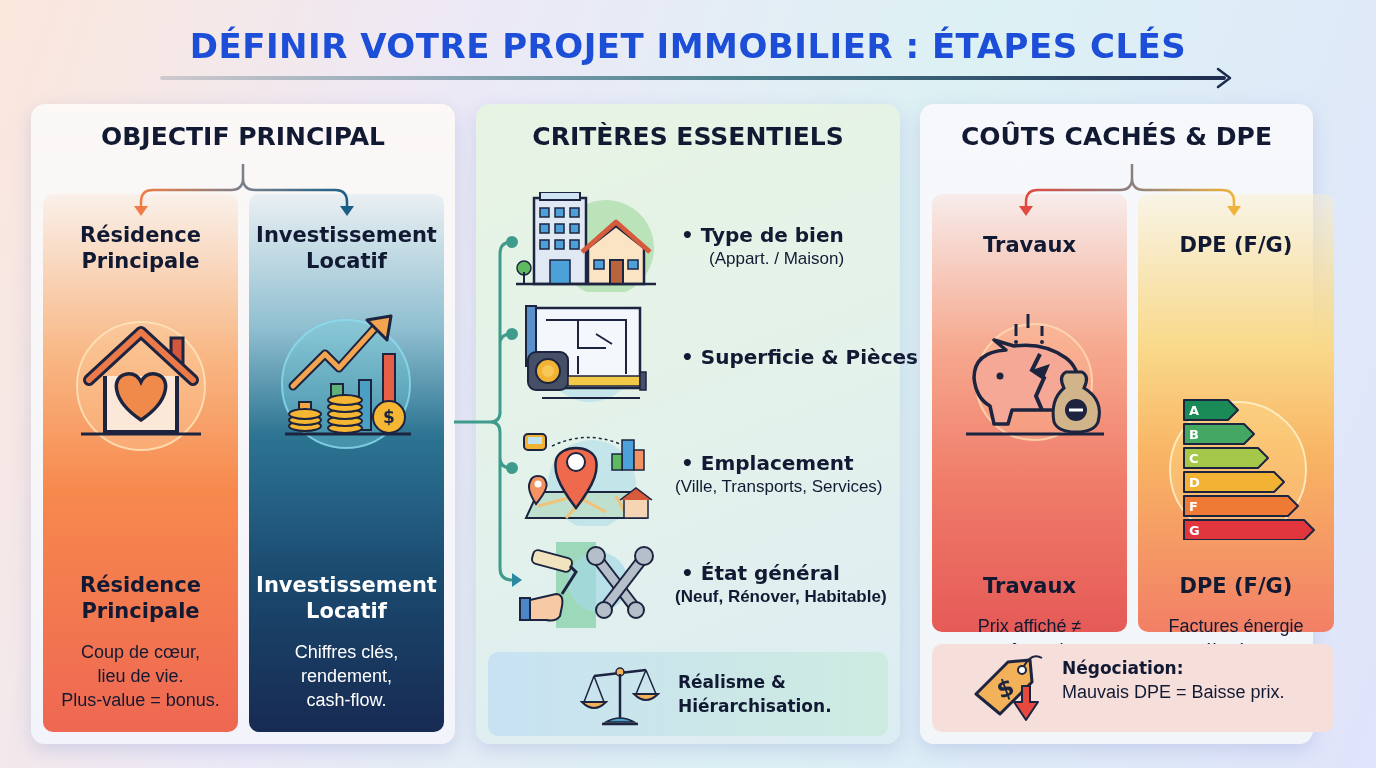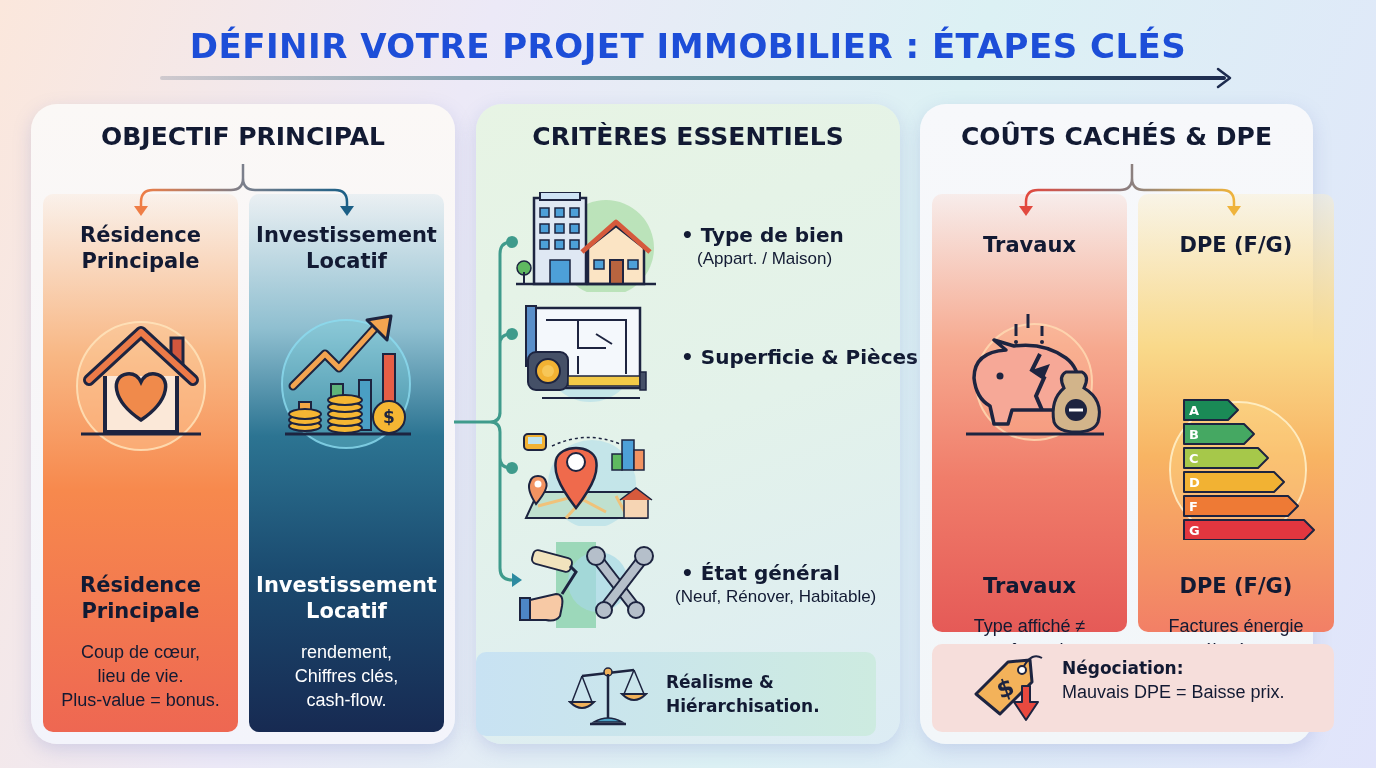--- a/index.html
+++ b/index.html
@@ -18,21 +18,21 @@
   .title-line {
     position: absolute; left: 160px; top: 76px; width: 1066px; height: 4px;
     background: linear-gradient(90deg, rgba(120,130,150,0.3), #4a7f8c 55%, #1d2b4f);
     border-radius: 2px;
   }
   .title-arrow { position: absolute; left: 1212px; top: 66px; }
 
   .panel {
     position: absolute; top: 104px; height: 640px;
     background: rgba(255,255,255,0.85);
-    border-radius: 26px;
+    border-radius: 14px;
     box-shadow: 0 6px 18px rgba(120,130,200,0.25);
   }
   .p1 { left: 31px; width: 424px; background: linear-gradient(180deg,#fbf8f6,#f3f4fb); }
   .p2 { left: 476px; width: 424px; background: linear-gradient(160deg,#e7f4e4 0%, #e3f2ea 50%, #dcecf4 100%); }
   .p3 { left: 920px; width: 393px; background: linear-gradient(180deg,#f7f8fb,#f2f6f9); }
 
   .panel-title {
     position: absolute; top: 18px; left: 0; width: 100%; text-align: center;
     font-family: "DejaVu Sans", sans-serif; font-weight: bold; font-size: 25px; color: #121a33;
   }
@@ -53,24 +53,24 @@
     position: absolute; left: 0; width: 100%; text-align: center;
     font-size: 18px; line-height: 24px;
   }
   .dark { color: #121a33; }
   .light { color: #ffffff; }
 
   .crit-row { position: absolute; left: 0; width: 100%; height: 100px; }
   .crit-icon { position: absolute; left: 40px; width: 140px; height: 100px; }
   .crit-text { position: absolute; left: 205px; }
   .crit-label { font-family: "DejaVu Sans", sans-serif; font-weight: bold; font-size: 20px; line-height: 26px; white-space: nowrap; }
-  .crit-sub { font-size: 17px; line-height: 22px; margin-left: 16px; white-space: nowrap; }
+  .crit-sub { font-size: 17px; line-height: 22px; margin-left: 28px; white-space: nowrap; }
 
   .note-box {
-    position: absolute; left: 0; width: 400px; height: 84px; border-radius: 10px;
+    position: absolute; left: 12px; width: 400px; height: 84px; border-radius: 10px;
   }
   .note-real { top: 548px; background: linear-gradient(90deg, #c8e2f3, #cdebe0); }
   .note-neg { top: 540px; height: 88px; left: 12px; width: 402px; background: #f6dedb; }
   .note-text { position: absolute; font-size: 18px; line-height: 24px; color: #121a33; }
   .note-bold { font-family: "DejaVu Sans", sans-serif; font-weight: bold; font-size: 17px; }
   svg { display: block; }
 </style>
 </head>
 <body>
 
@@ -134,22 +134,22 @@
         <circle cx="118" cy="113" r="16"></circle>
       </g>
       <text x="118" y="119" text-anchor="middle" font-size="17" font-weight="bold" fill="#1d2440" font-family="DejaVu Sans, sans-serif">$</text>
       <line x1="14" y1="130" x2="140" y2="130" stroke="#1d2440" stroke-width="3"></line>
     </svg>
     <div class="sub-title light" style="top:378px;">
       <div>Investissement</div>
       <div>Locatif</div>
     </div>
     <div class="desc light" style="top:446px;">
+      <div>Chiffres clés,</div>
       <div>rendement,</div>
-      <div>Chiffres clés,</div>
       <div>cash-flow.</div>
     </div>
   </div>
 
   <svg style="position:absolute;left:90px;top:58px;" width="250" height="58" viewBox="0 0 250 58">
     <defs>
       <linearGradient id="g1" x1="0" x2="1">
           <stop offset="0" stop-color="#ef7d45"></stop>
           <stop offset="0.5" stop-color="#7a7f8c"></stop>
           <stop offset="1" stop-color="#1b5f86"></stop>
@@ -233,20 +233,24 @@
       <circle cx="22" cy="58" r="3.5" fill="#fff"></circle>
       <rect x="8" y="8" width="22" height="16" rx="4" fill="#f2b233" stroke="#1d2440" stroke-width="2"></rect>
       <rect x="12" y="11" width="14" height="7" fill="#bfe3f0"></rect>
       <rect x="106" y="14" width="12" height="30" fill="#4da0d8" stroke="#1d2440" stroke-width="1.5"></rect>
       <rect x="118" y="24" width="10" height="20" fill="#f29361" stroke="#1d2440" stroke-width="1.5"></rect>
       <rect x="96" y="28" width="10" height="16" fill="#5fb960" stroke="#1d2440" stroke-width="1.5"></rect>
       <rect x="108" y="72" width="24" height="20" fill="#f6d5b4" stroke="#1d2440" stroke-width="1.5"></rect>
       <path d="M104 74 L120 62 L136 74" fill="#d65a3c" stroke="#1d2440" stroke-width="1.5"></path>
       <path d="M36 20 Q70 4 104 18" fill="none" stroke="#1d2440" stroke-width="1.5" stroke-dasharray="3 3"></path>
     </svg>
+    <div class="crit-text" style="top:24px;">
+      <div class="crit-label">• Emplacement</div>
+      <div class="crit-sub" style="margin-left:-6px;">(Ville, Transports, Services)</div>
+    </div>
   </div>
 
   <div class="crit-row" style="top:432px;">
     <svg class="crit-icon" viewBox="0 0 140 100">
       <rect x="40" y="6" width="40" height="86" fill="#8fd3b0" opacity="0.85"></rect>
       <circle cx="82" cy="46" r="30" fill="#a6d8e6" opacity="0.7"></circle>
       <rect x="16" y="18" width="40" height="14" rx="5" transform="rotate(15 36 25)" fill="#f1e3bd" stroke="#1d2440" stroke-width="2"></rect>
       <path d="M54 30 L60 36 L46 58" fill="none" stroke="#1d2440" stroke-width="3"></path>
       <rect x="4" y="62" width="10" height="22" fill="#4d86c6" stroke="#1d2440" stroke-width="2"></rect>
       <path d="M14 64 L40 58 Q48 58 46 70 L44 80 Q40 86 30 84 L14 84 Z" fill="#f7c9a5" stroke="#1d2440" stroke-width="2"></path>
@@ -254,21 +258,21 @@
         <path d="M84 18 L124 70 L116 76 L76 24 Z"></path>
         <path d="M124 18 L84 70 L92 76 L132 24 Z"></path>
       </g>
       <circle cx="80" cy="20" r="9" fill="#b5bfca" stroke="#1d2440" stroke-width="2"></circle>
       <circle cx="128" cy="20" r="9" fill="#b5bfca" stroke="#1d2440" stroke-width="2"></circle>
       <circle cx="88" cy="74" r="8" fill="#b5bfca" stroke="#1d2440" stroke-width="2"></circle>
       <circle cx="120" cy="74" r="8" fill="#b5bfca" stroke="#1d2440" stroke-width="2"></circle>
     </svg>
     <div class="crit-text" style="top:24px;">
       <div class="crit-label">• État général</div>
-      <div class="crit-sub" style="margin-left:-6px;">(Neuf, Rénover, Habitable)</div>
+      <div class="crit-sub" style="margin-left:-6px;font-weight:bold;">(Neuf, Rénover, Habitable)</div>
     </div>
   </div>
 
   <div class="note-box note-real">
     <svg style="position:absolute;left:92px;top:10px;" width="80" height="66" viewBox="0 0 80 66">
       <line x1="14" y1="14" x2="66" y2="8" stroke="#1d2440" stroke-width="2.5"></line>
       <circle cx="40" cy="10" r="4" fill="#f2b25a" stroke="#1d2440" stroke-width="1.5"></circle>
       <line x1="40" y1="12" x2="40" y2="58" stroke="#1d2440" stroke-width="2.5"></line>
       <path d="M26 60 Q40 52 54 60 Z" fill="#4aa0c4" stroke="#1d2440" stroke-width="1.5"></path>
       <line x1="22" y1="62" x2="58" y2="62" stroke="#1d2440" stroke-width="2.5"></line>
@@ -299,21 +303,21 @@
       <circle cx="46" cy="70" r="3.5" fill="#1d2440"></circle>
       <path d="M86 48 L78 64 L90 72 L82 90 L88 104" fill="none" stroke="#1d2440" stroke-width="4"></path>
       <path d="M78 64 L90 72 L96 58 Z" fill="#1d2440"></path>
       <path d="M110 82 Q104 70 112 66 L128 66 Q136 70 130 82 Q150 94 144 116 Q140 126 122 126 Q104 126 100 116 Q96 94 110 82 Z" fill="#d2b48a" stroke="#1d2440" stroke-width="3"></path>
       <circle cx="122" cy="104" r="11" fill="#1d2440"></circle>
       <line x1="115" y1="104" x2="129" y2="104" stroke="#fff" stroke-width="3"></line>
       <line x1="12" y1="128" x2="150" y2="128" stroke="#1d2440" stroke-width="3"></line>
     </svg>
     <div class="sub-title dark" style="top:379px;">Travaux</div>
     <div class="desc dark" style="top:420px;">
-      <div>Type affiché ≠</div>
+      <div>Prix affiché ≠</div>
       <div>coût total.</div>
       <div>Évaluer rénovation.</div>
     </div>
   </div>
 
   <div class="col col-dpe">
     <div class="sub-title dark" style="top:38px;">DPE (F/G)</div>
     <svg style="position:absolute;left:20px;top:196px;" width="160" height="150" viewBox="0 0 160 150">
       <circle cx="80" cy="80" r="68" fill="rgba(255,230,150,0.3)" stroke="rgba(255,245,210,0.8)" stroke-width="2"></circle>
       <g stroke="#1d2440" stroke-width="2" stroke-linejoin="round">

